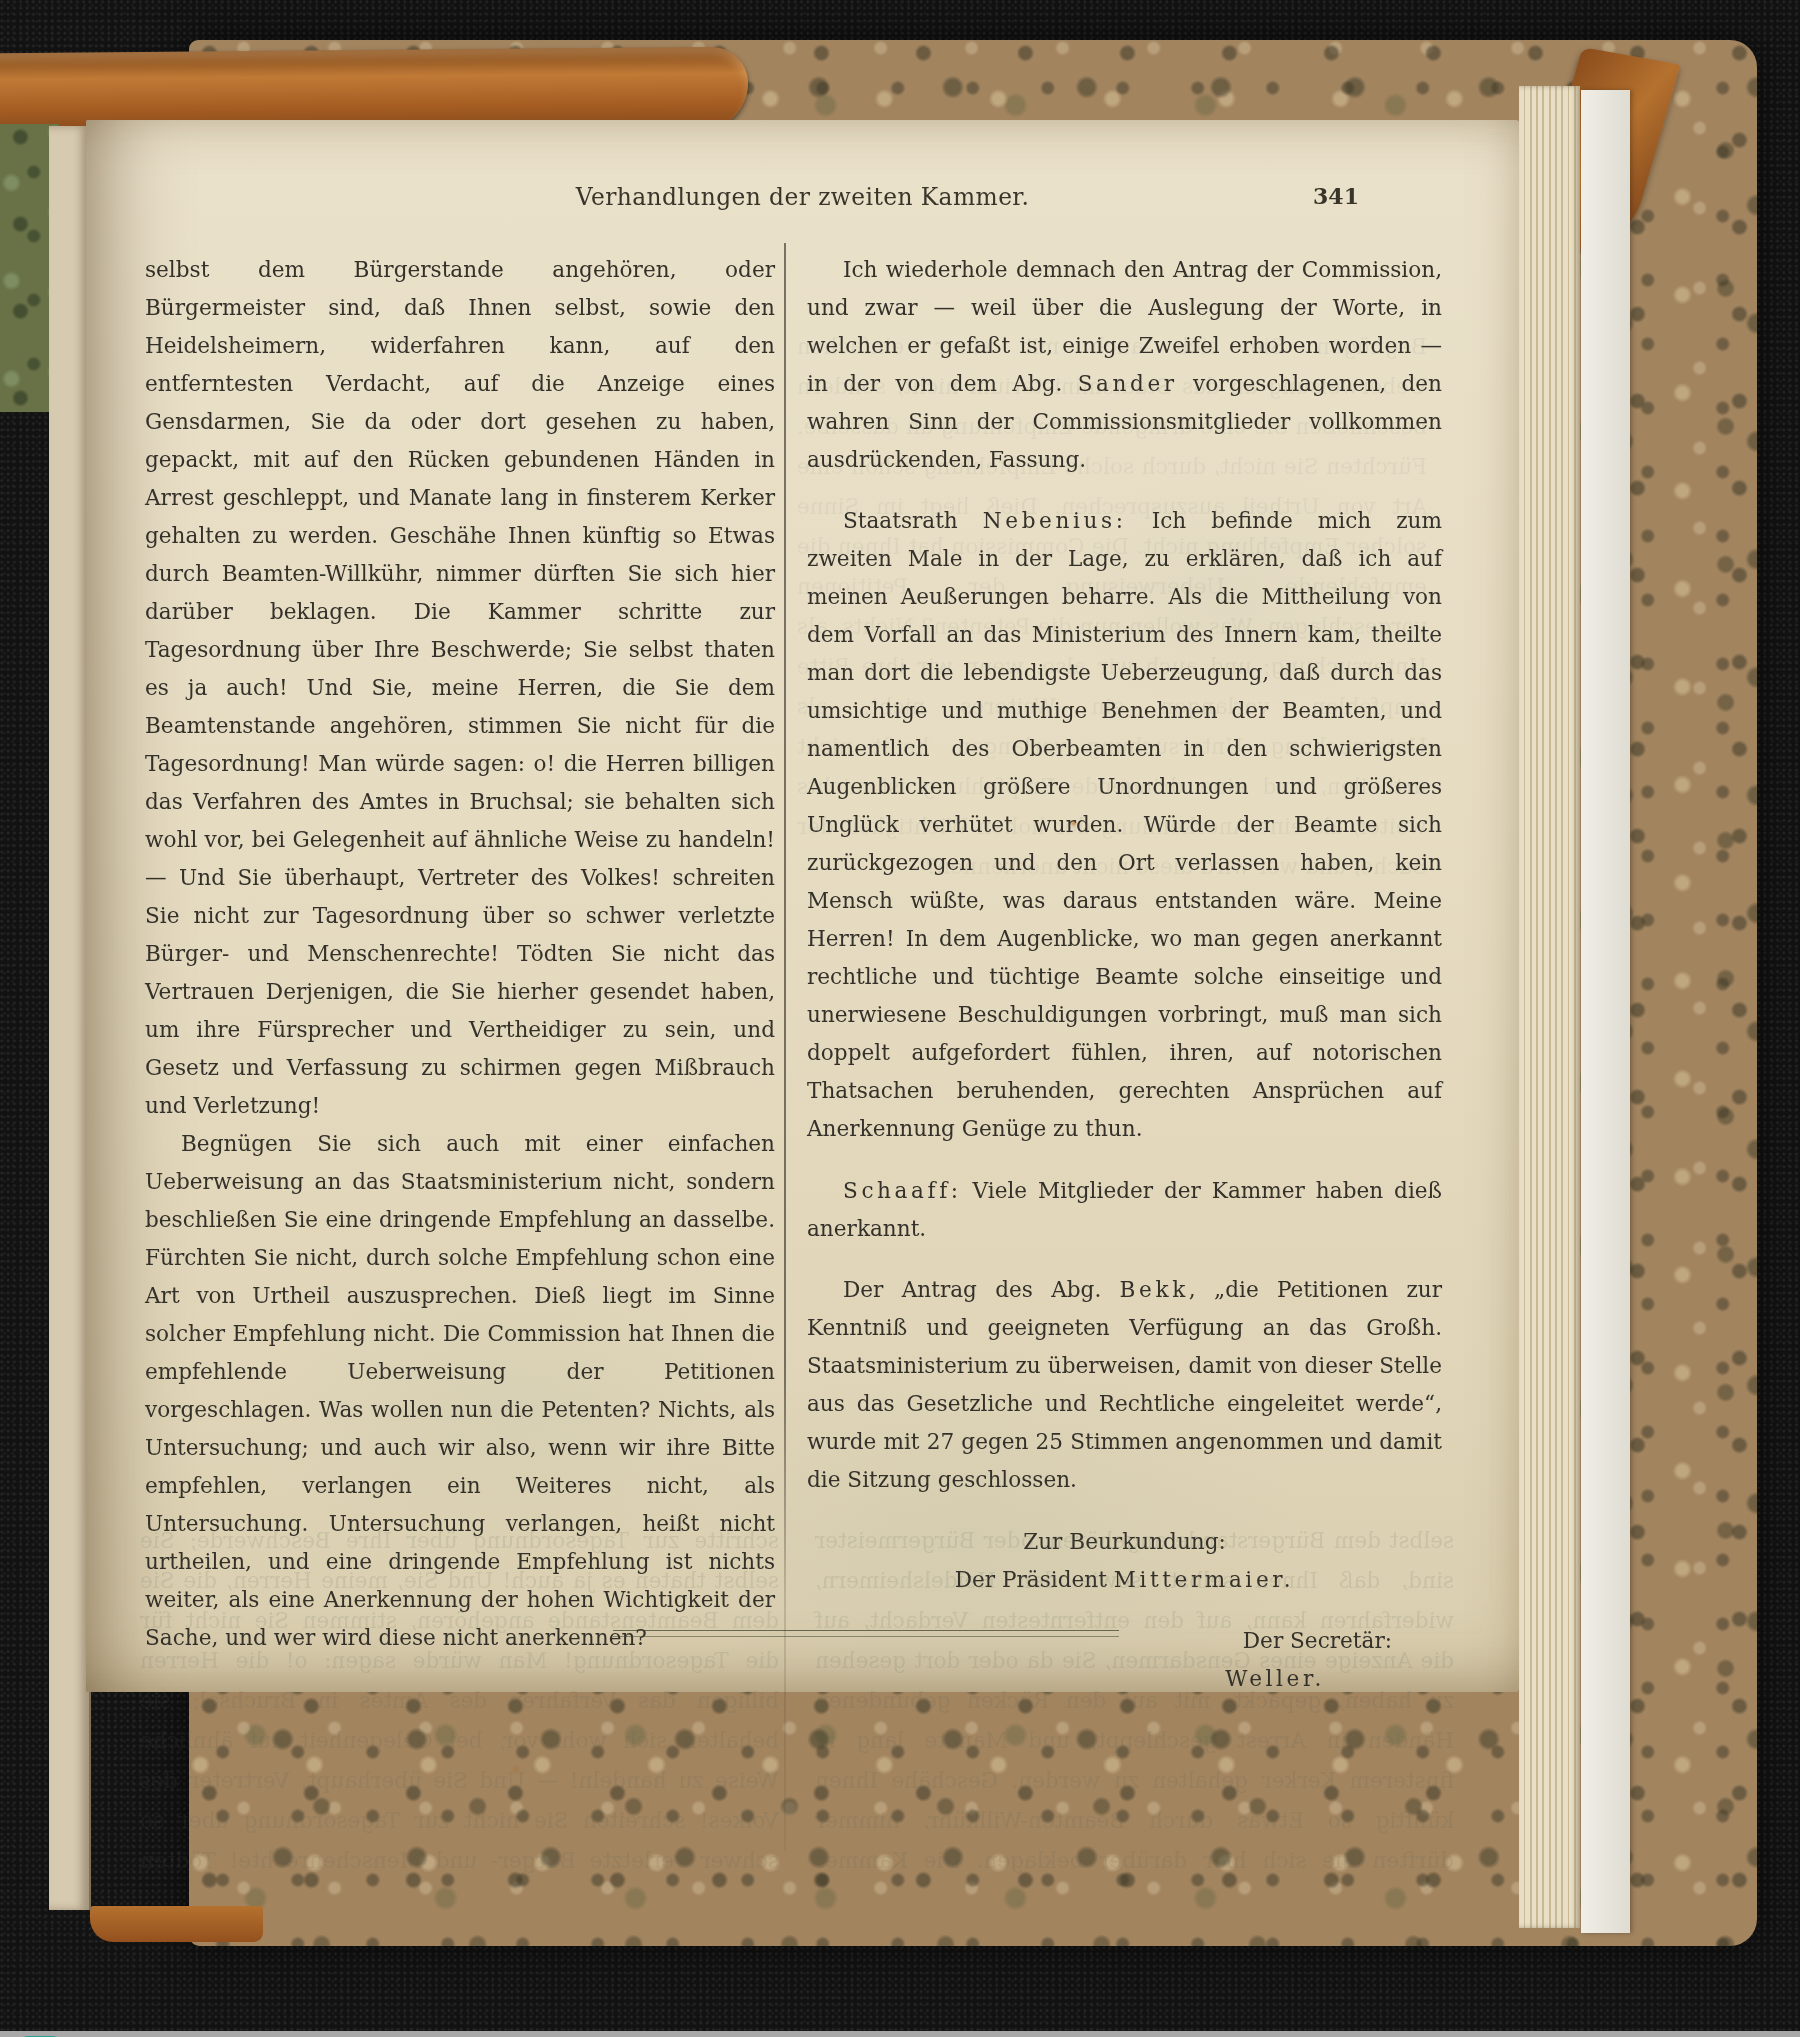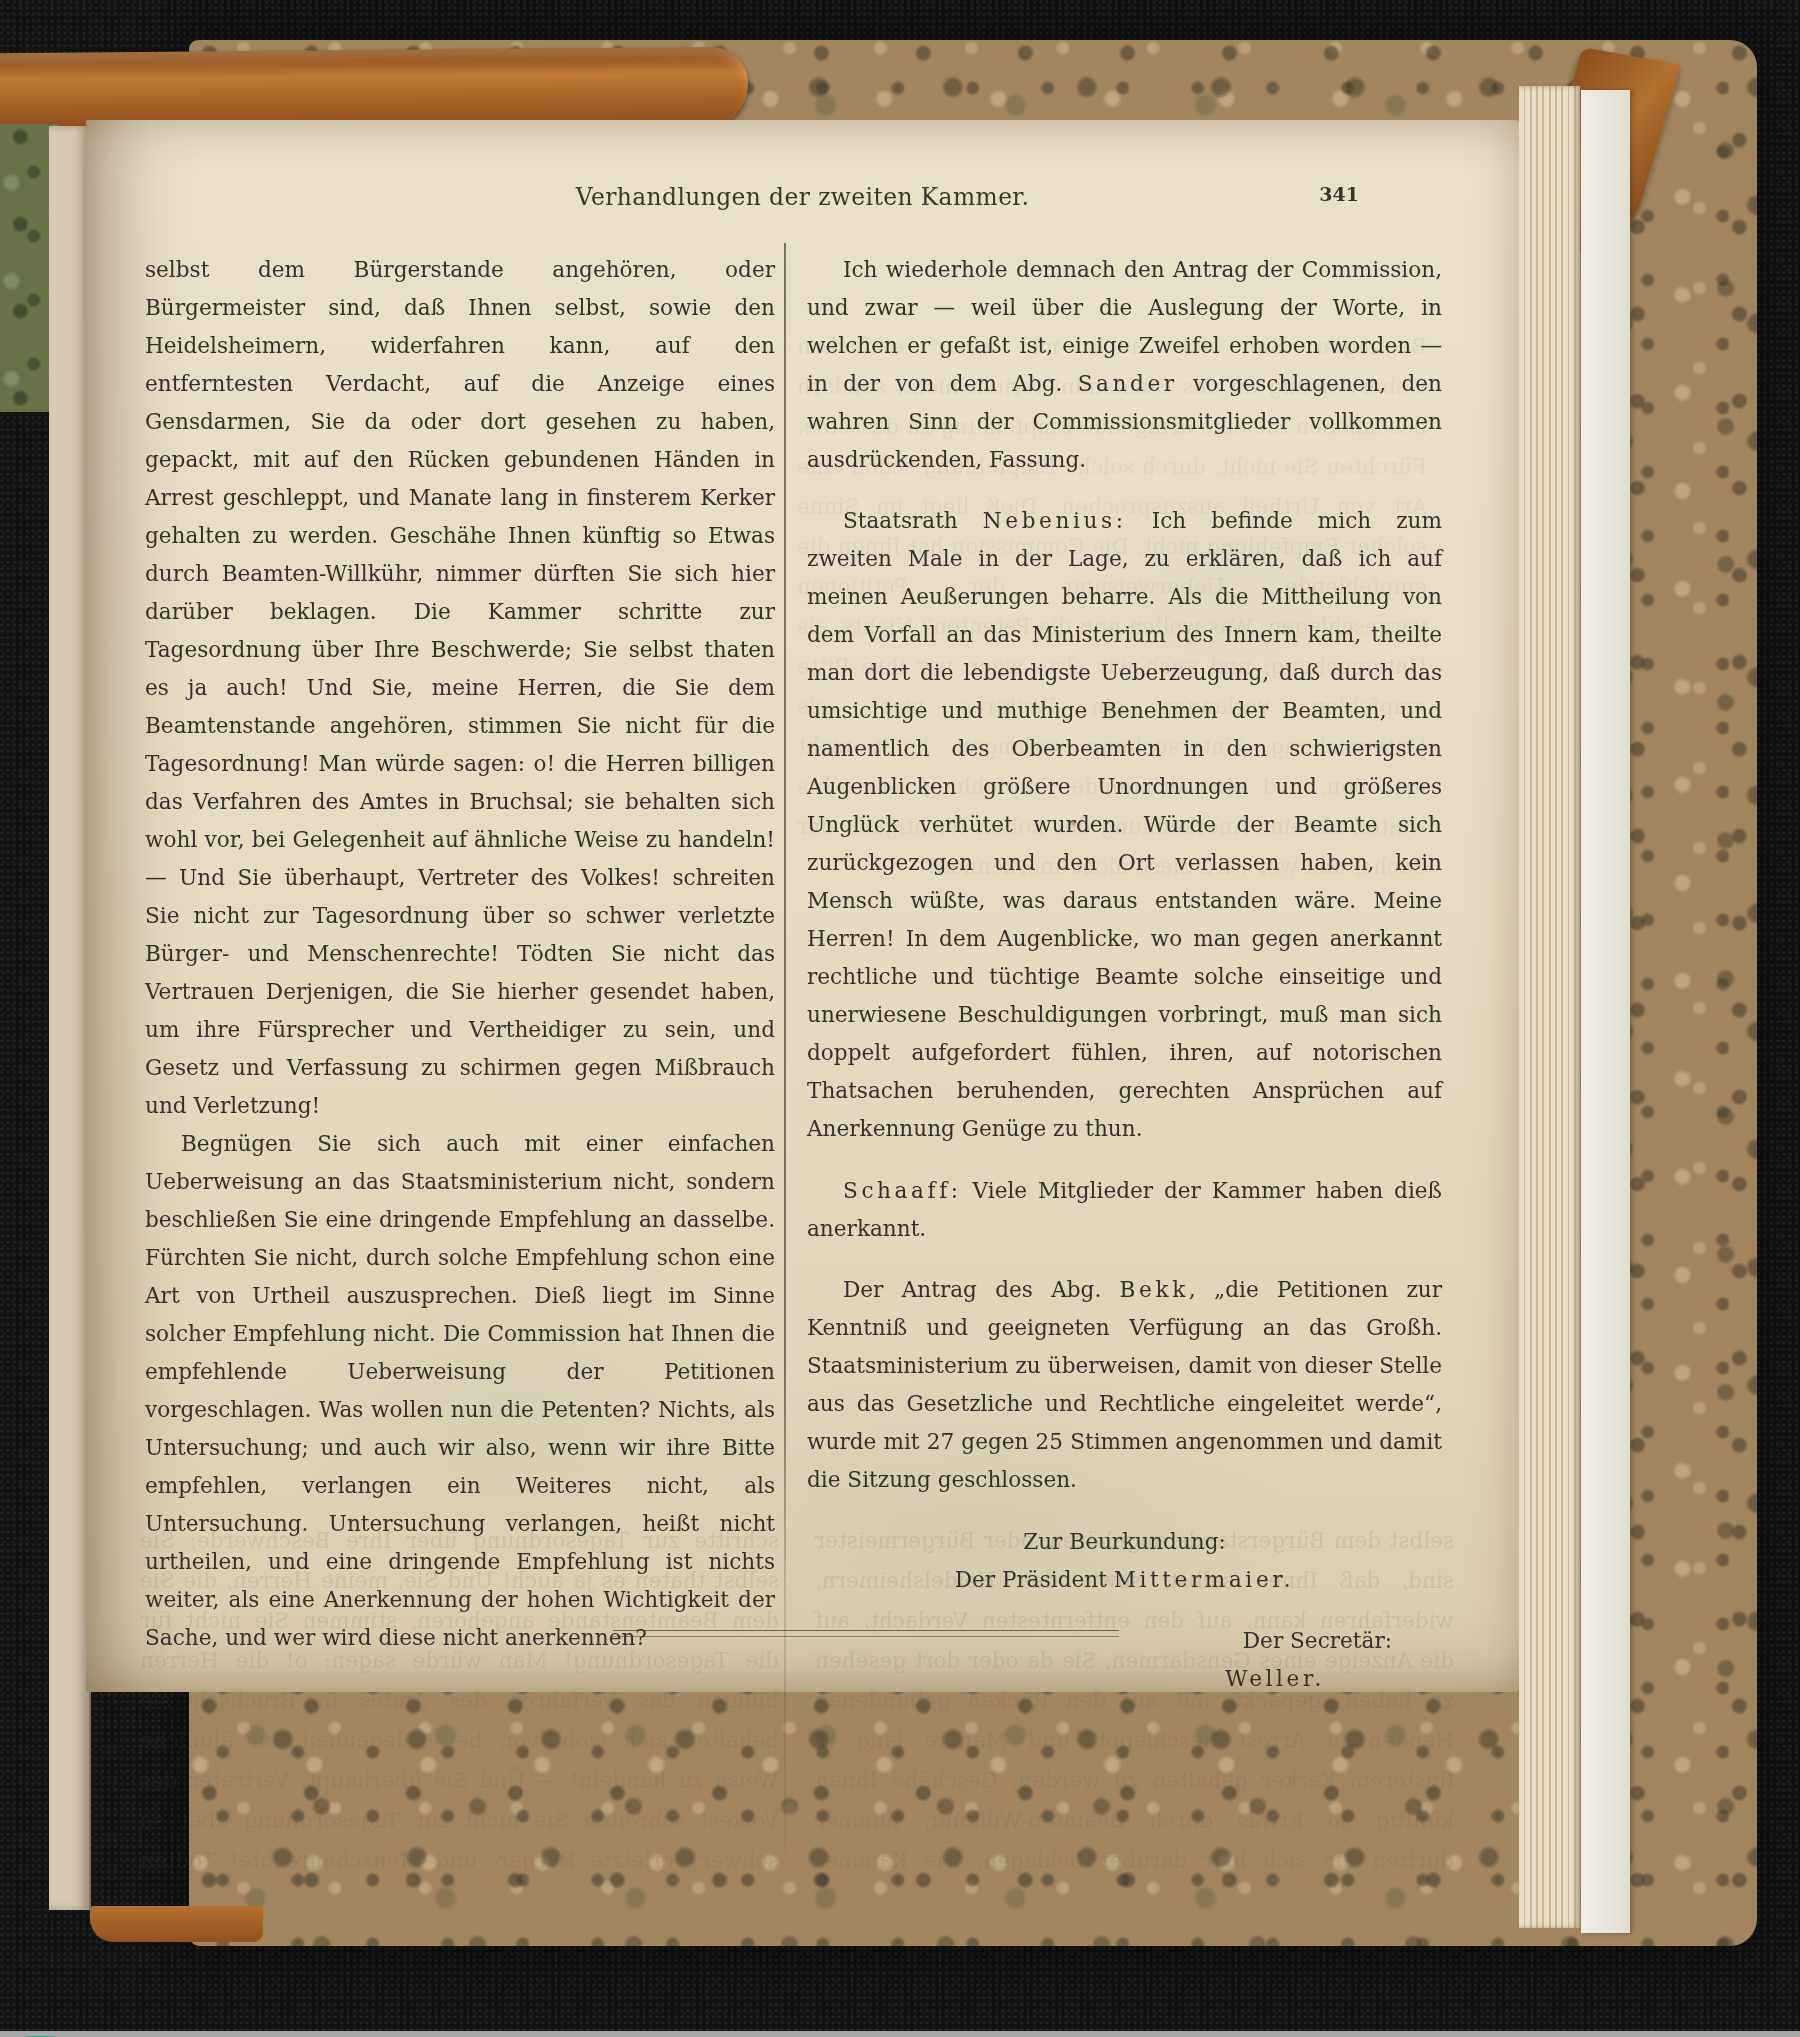--- a/index.html
+++ b/index.html
@@ -53,21 +53,21 @@
       inset -36px 0 54px -41px rgba(120,95,55,.35),
       inset 0 -50px 72px -50px rgba(110,85,45,.45),
       inset 0 41px 54px -43px rgba(125,100,60,.3);}
   .page-main::before{content:"";position:absolute;inset:0;pointer-events:none;
     background-image:
       radial-gradient(ellipse 378px 234px at 30% 82%, rgba(168,182,160,.14), transparent 70%),
       radial-gradient(ellipse 468px 270px at 62% 90%, rgba(160,175,158,.12), transparent 70%),
       radial-gradient(ellipse 270px 180px at 80% 30%, rgba(150,160,140,.08), transparent 70%);}
   .page-header{position:absolute;left:0;top:63px;width:100%;display:flex;
     justify-content:center;gap:41px;font-size:23.4px;color:#39352a;letter-spacing:0.4px;}
-  .page-number{position:absolute;right:160px;top:63px;font-size:19px;color:#39352a;font-weight:bold;}
+  .page-number{position:absolute;right:160px;top:63px;font-size:22px;color:#39352a;font-weight:bold;}
   .columns{position:absolute;left:59px;top:131px;width:1382px;}
   .col{position:absolute;top:0;font-size:21.6px;line-height:38px;color:#34312a;
     text-align:justify;}
   .col-left{left:0;width:630px;}
   .col-right{left:662px;width:635px;}
   .col p{margin:0 0 0 0;}
   .col p.space{margin-top:23.4px;}
   .indent{text-indent:36px;}
   .gesperrt{letter-spacing:3.6px;}
   .divider{position:absolute;left:698px;top:123px;width:1.8px;height:1608px;

